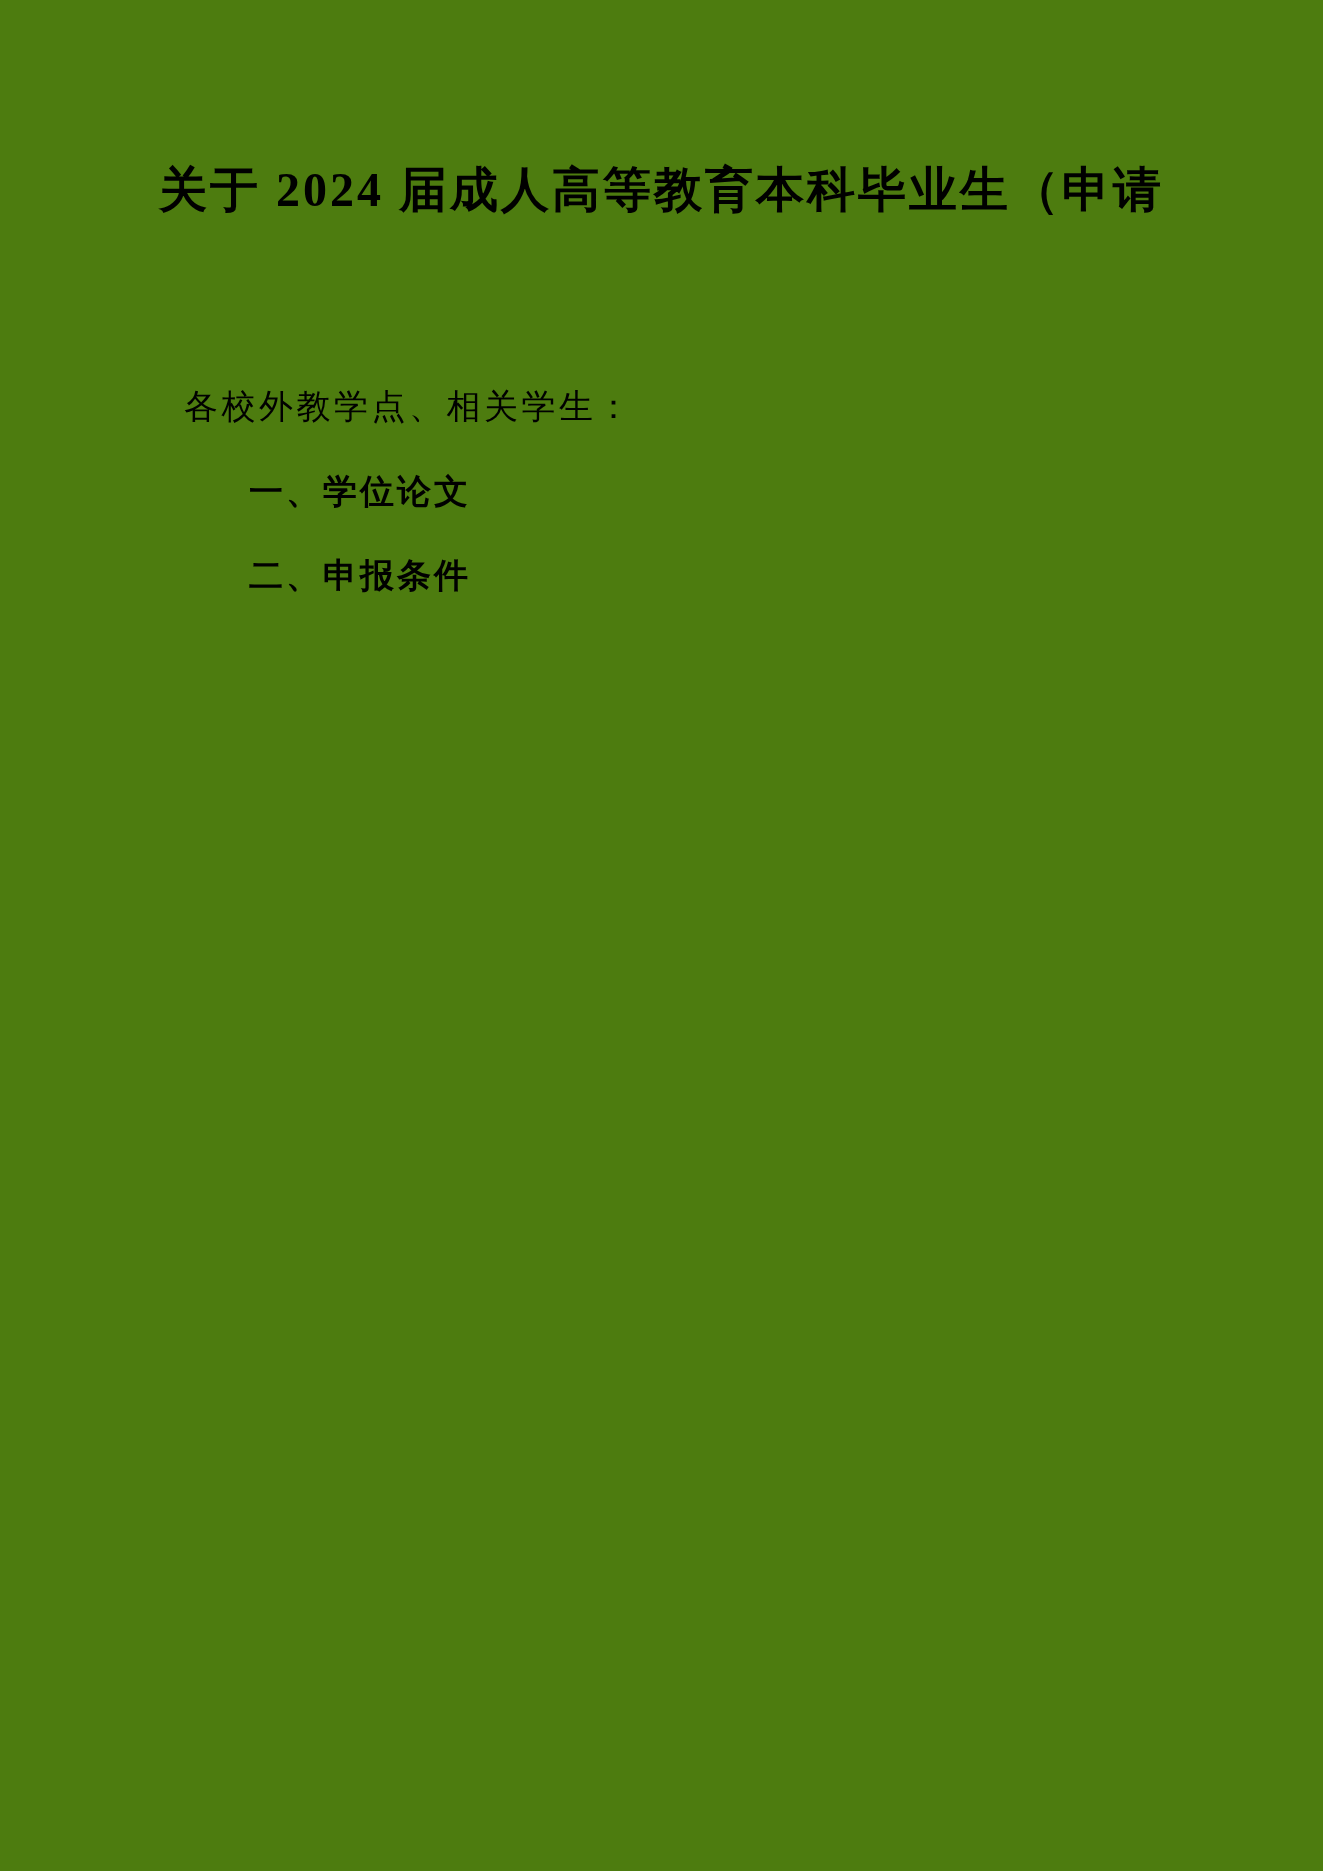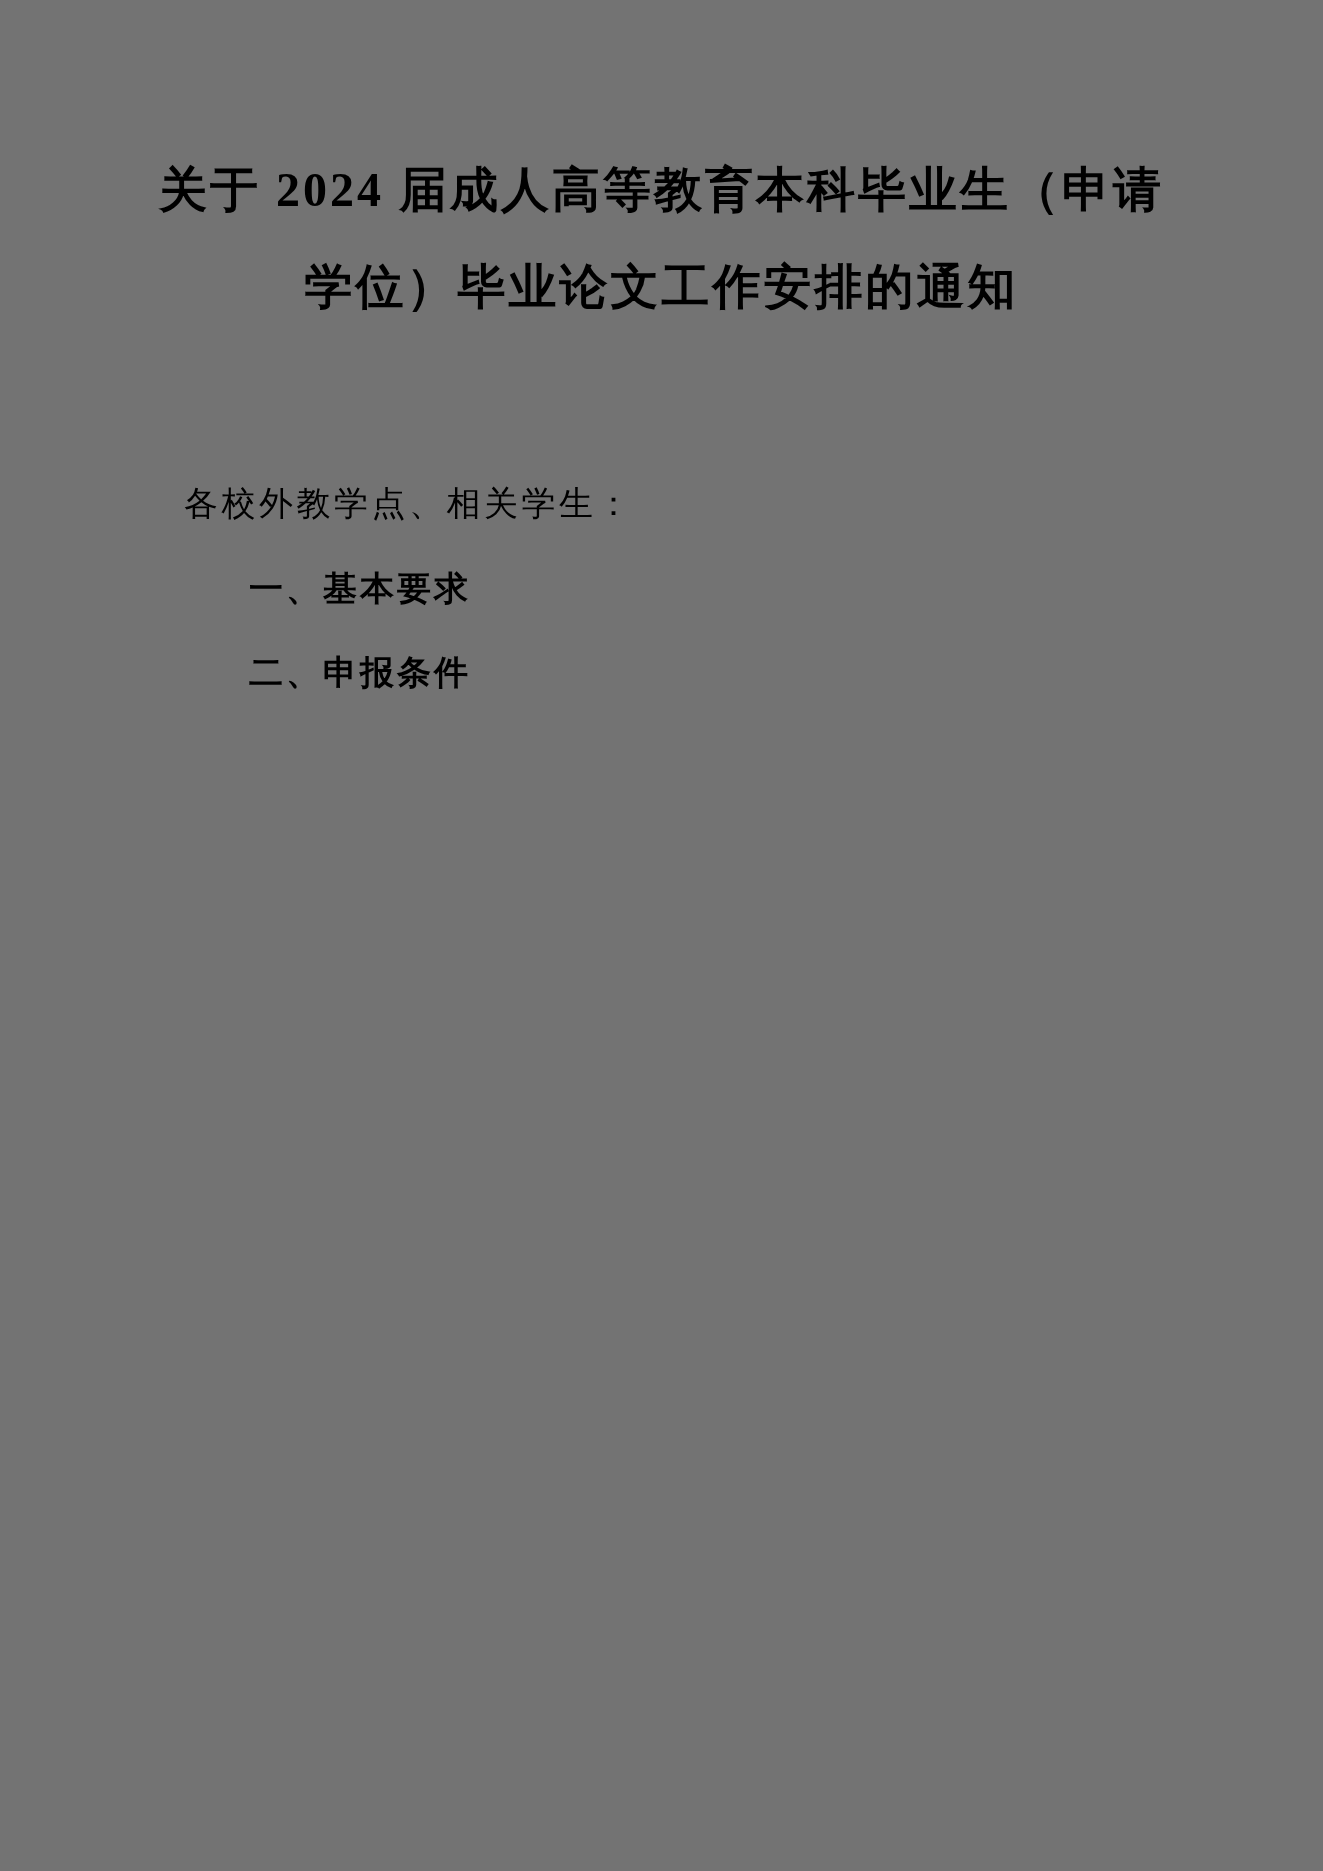--- a/index.html
+++ b/index.html
@@ -4,21 +4,21 @@
 <style>
   html, body {
     margin: 0;
     padding: 0;
     background: #ffffff;
   }
   .page {
     position: relative;
     width: 1323px;
     height: 1871px;
-    background: #737373;
+    background: #4d7c0f;
     color: #000000;
     box-sizing: border-box;
     padding-top: 141px;
     overflow: hidden;
   }
   .doc-title {
     margin: 0 0 135px 0;
     text-align: center;
     font-family: "Liberation Serif", "DejaVu Serif", serif;
     font-weight: 700;
@@ -53,25 +53,24 @@
     text-indent: 65px;
     color: #000000;
   }
 </style>
 </head>
 <body>
 
 <div class="page">
   <h1 class="doc-title">
     <span class="title-line">关于 2024 届成人高等教育本科毕业生（申请</span>
-    <span class="title-line">学位）毕业论文工作安排的通知</span>
   </h1>
 
   <div class="doc-body">
     <p class="salutation">各校外教学点、相关学生：</p>
 
 
-    <h2 class="heading">一、基本要求</h2>
+    <h2 class="heading">一、学位论文</h2>
 
 
     <h2 class="heading">二、申报条件</h2>
   </div>
 </div>
 
 </body></html>

